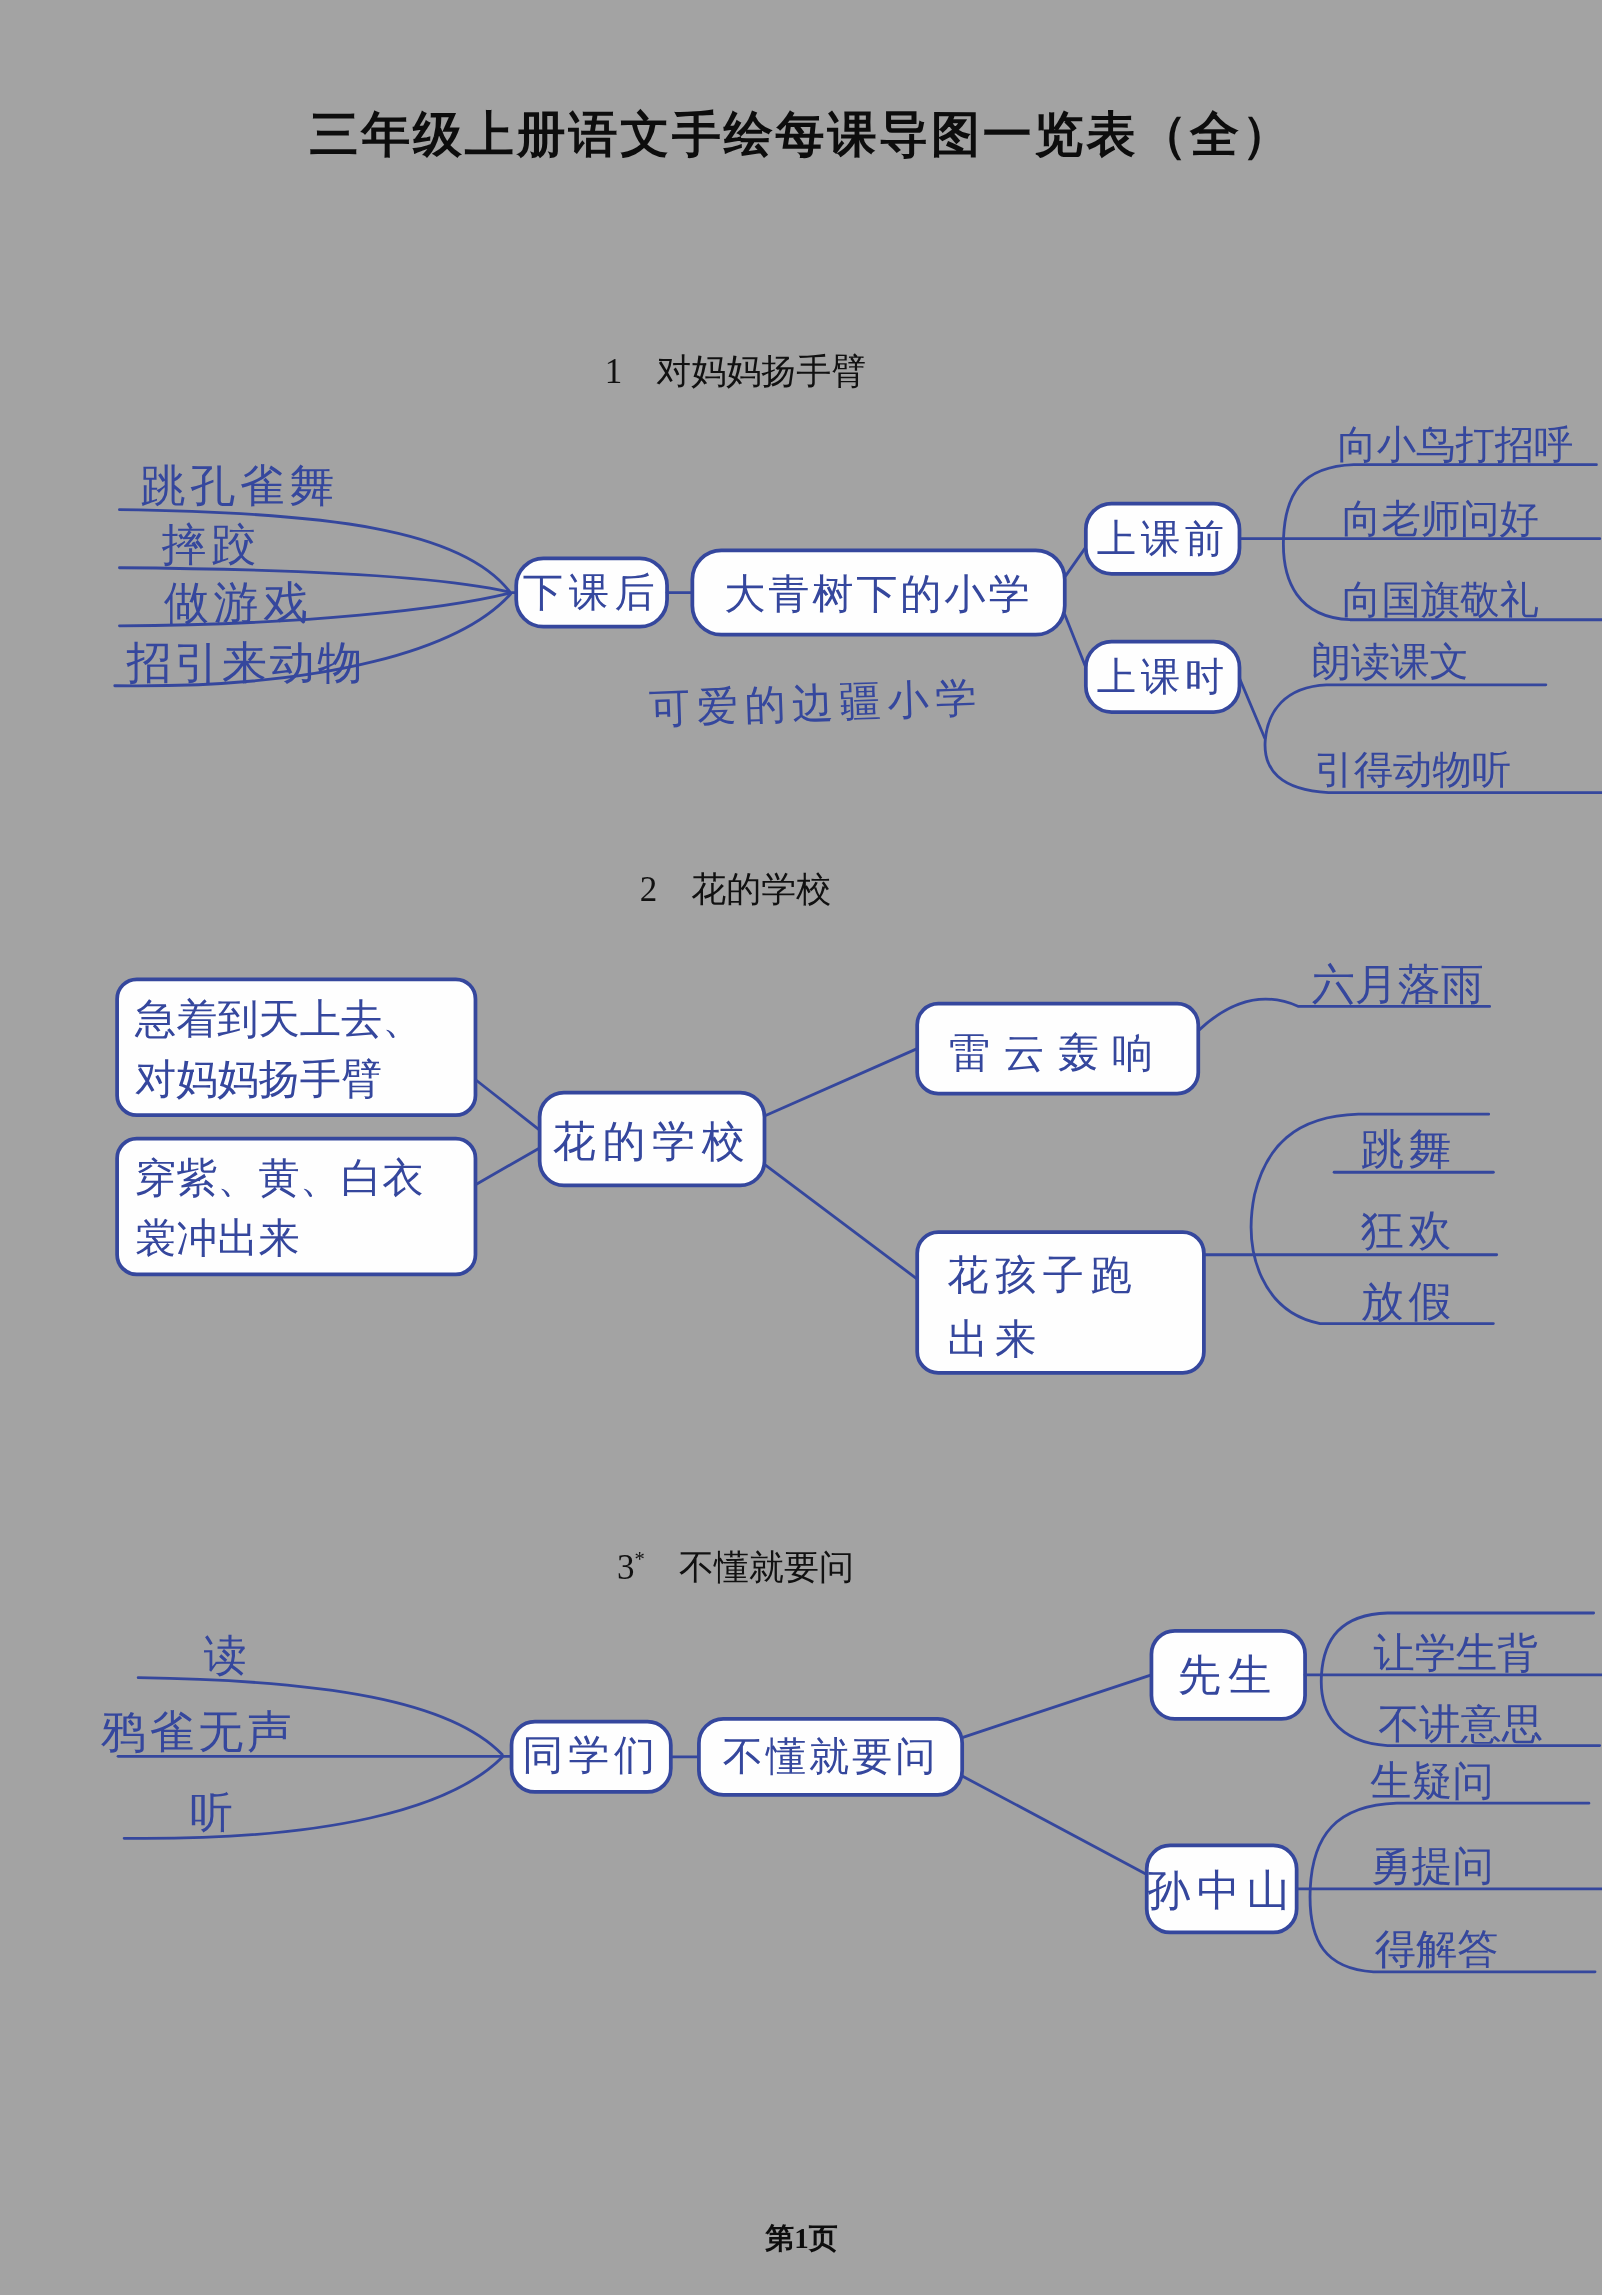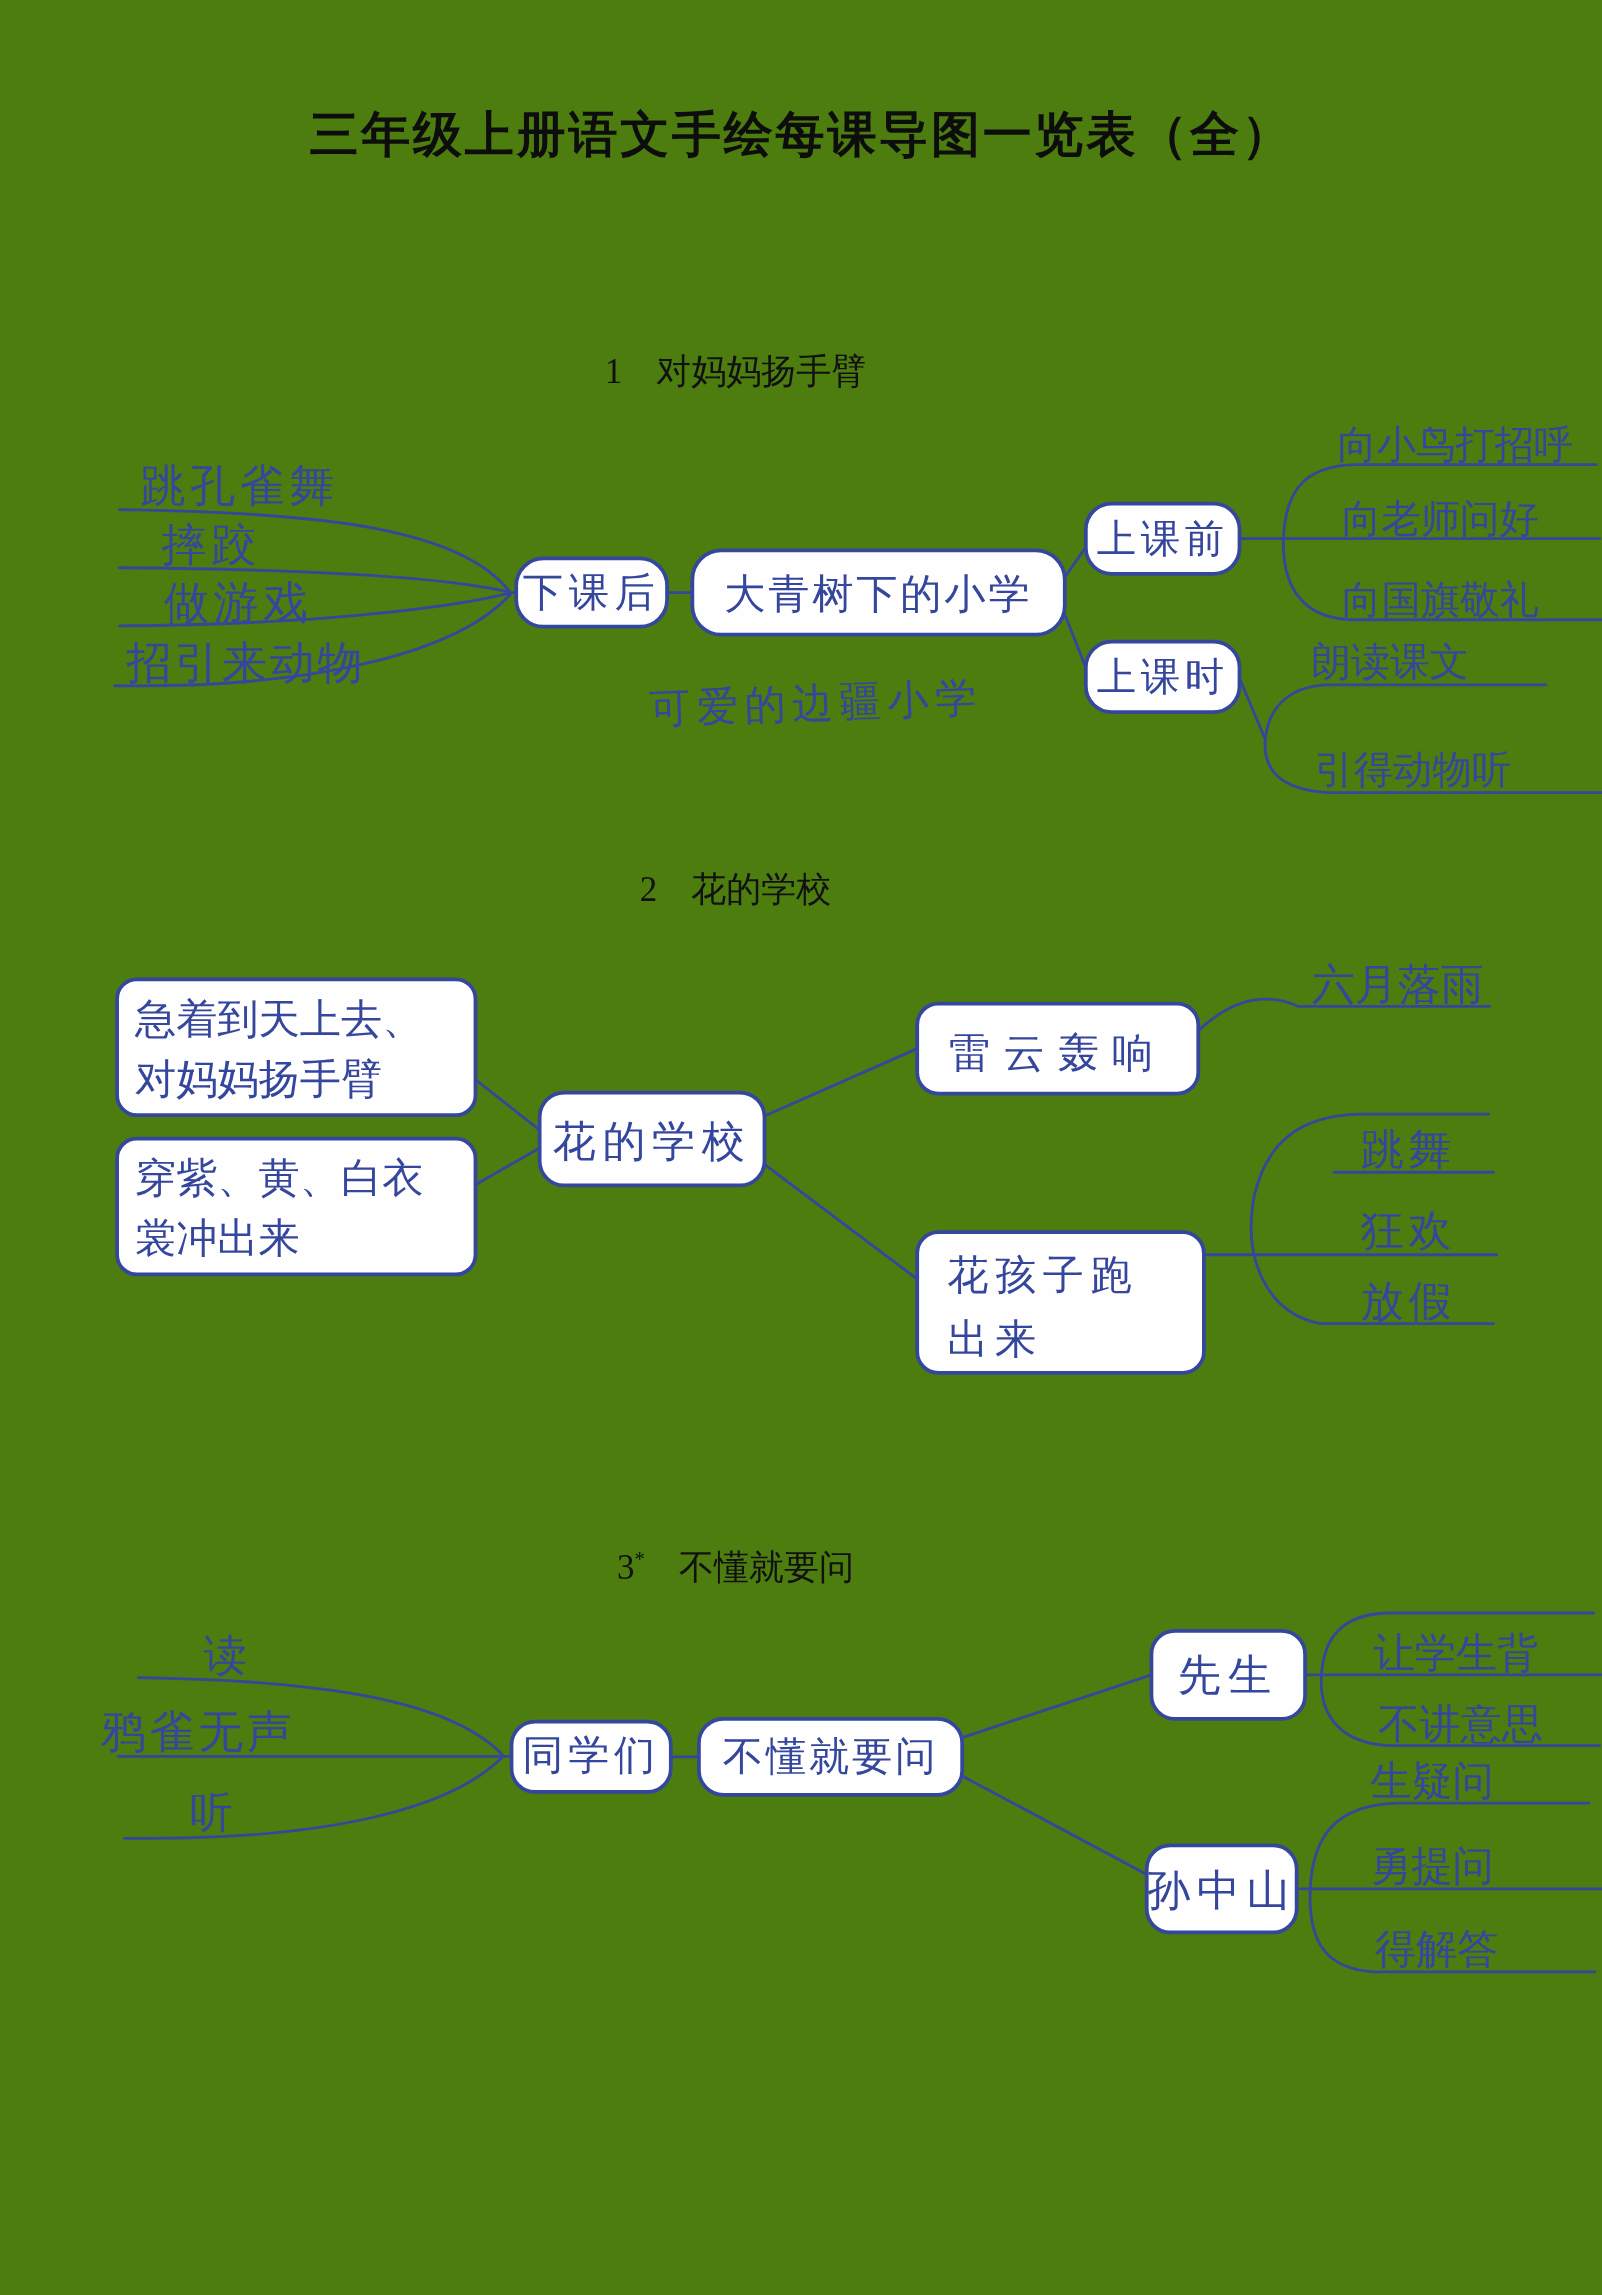--- a/index.html
+++ b/index.html
@@ -1,19 +1,19 @@
 <!DOCTYPE html>
 <html style="font-size:7.5px"><head>
 <meta charset="utf-8">
 <style>
   html,body{margin:0;padding:0;background:#e8e8e8;}
   #page{
     position:relative;
     width:1603px;height:2295px;
-    background:#4d7c0f;
+    background:#a3a3a3;
     overflow:hidden;
     font-family:"DejaVu Sans",sans-serif;
   }
   .doc-title{
     position:absolute;top:102px;left:0;width:100%;
     text-align:center;
     font-family:"Liberation Sans","DejaVu Sans",sans-serif;
     font-weight:bold;font-size:49px;letter-spacing:2.8px;color:#0d0d0d;
   }
   .lesson-heading{
@@ -163,15 +163,16 @@
     <path class="ink-thin" d="M2054,412 L2448,622"></path>
     <rect class="nodebox" x="2448" y="560" width="320" height="186" rx="50"></rect>
     <text class="hand" x="2608" y="688" font-size="92" letter-spacing="14" text-anchor="middle">孙中山</text>
     <path class="ink-thin" d="M2768,653 H3420"></path>
     <path class="ink-thin" d="M3392,470 H2982 C2852,474 2802,540 2797,653 C2792,768 2832,824 2932,830 H3405"></path>
     <text class="hand" x="2925" y="452" font-size="88">生疑问</text>
     <text class="hand" x="2925" y="635" font-size="88">勇提问</text>
     <text class="hand" x="2935" y="812" font-size="88">得解答</text>
   </svg>
 
+  <div class="page-footer">第1页</div>
 
 </div>
 
 
 </body></html>

